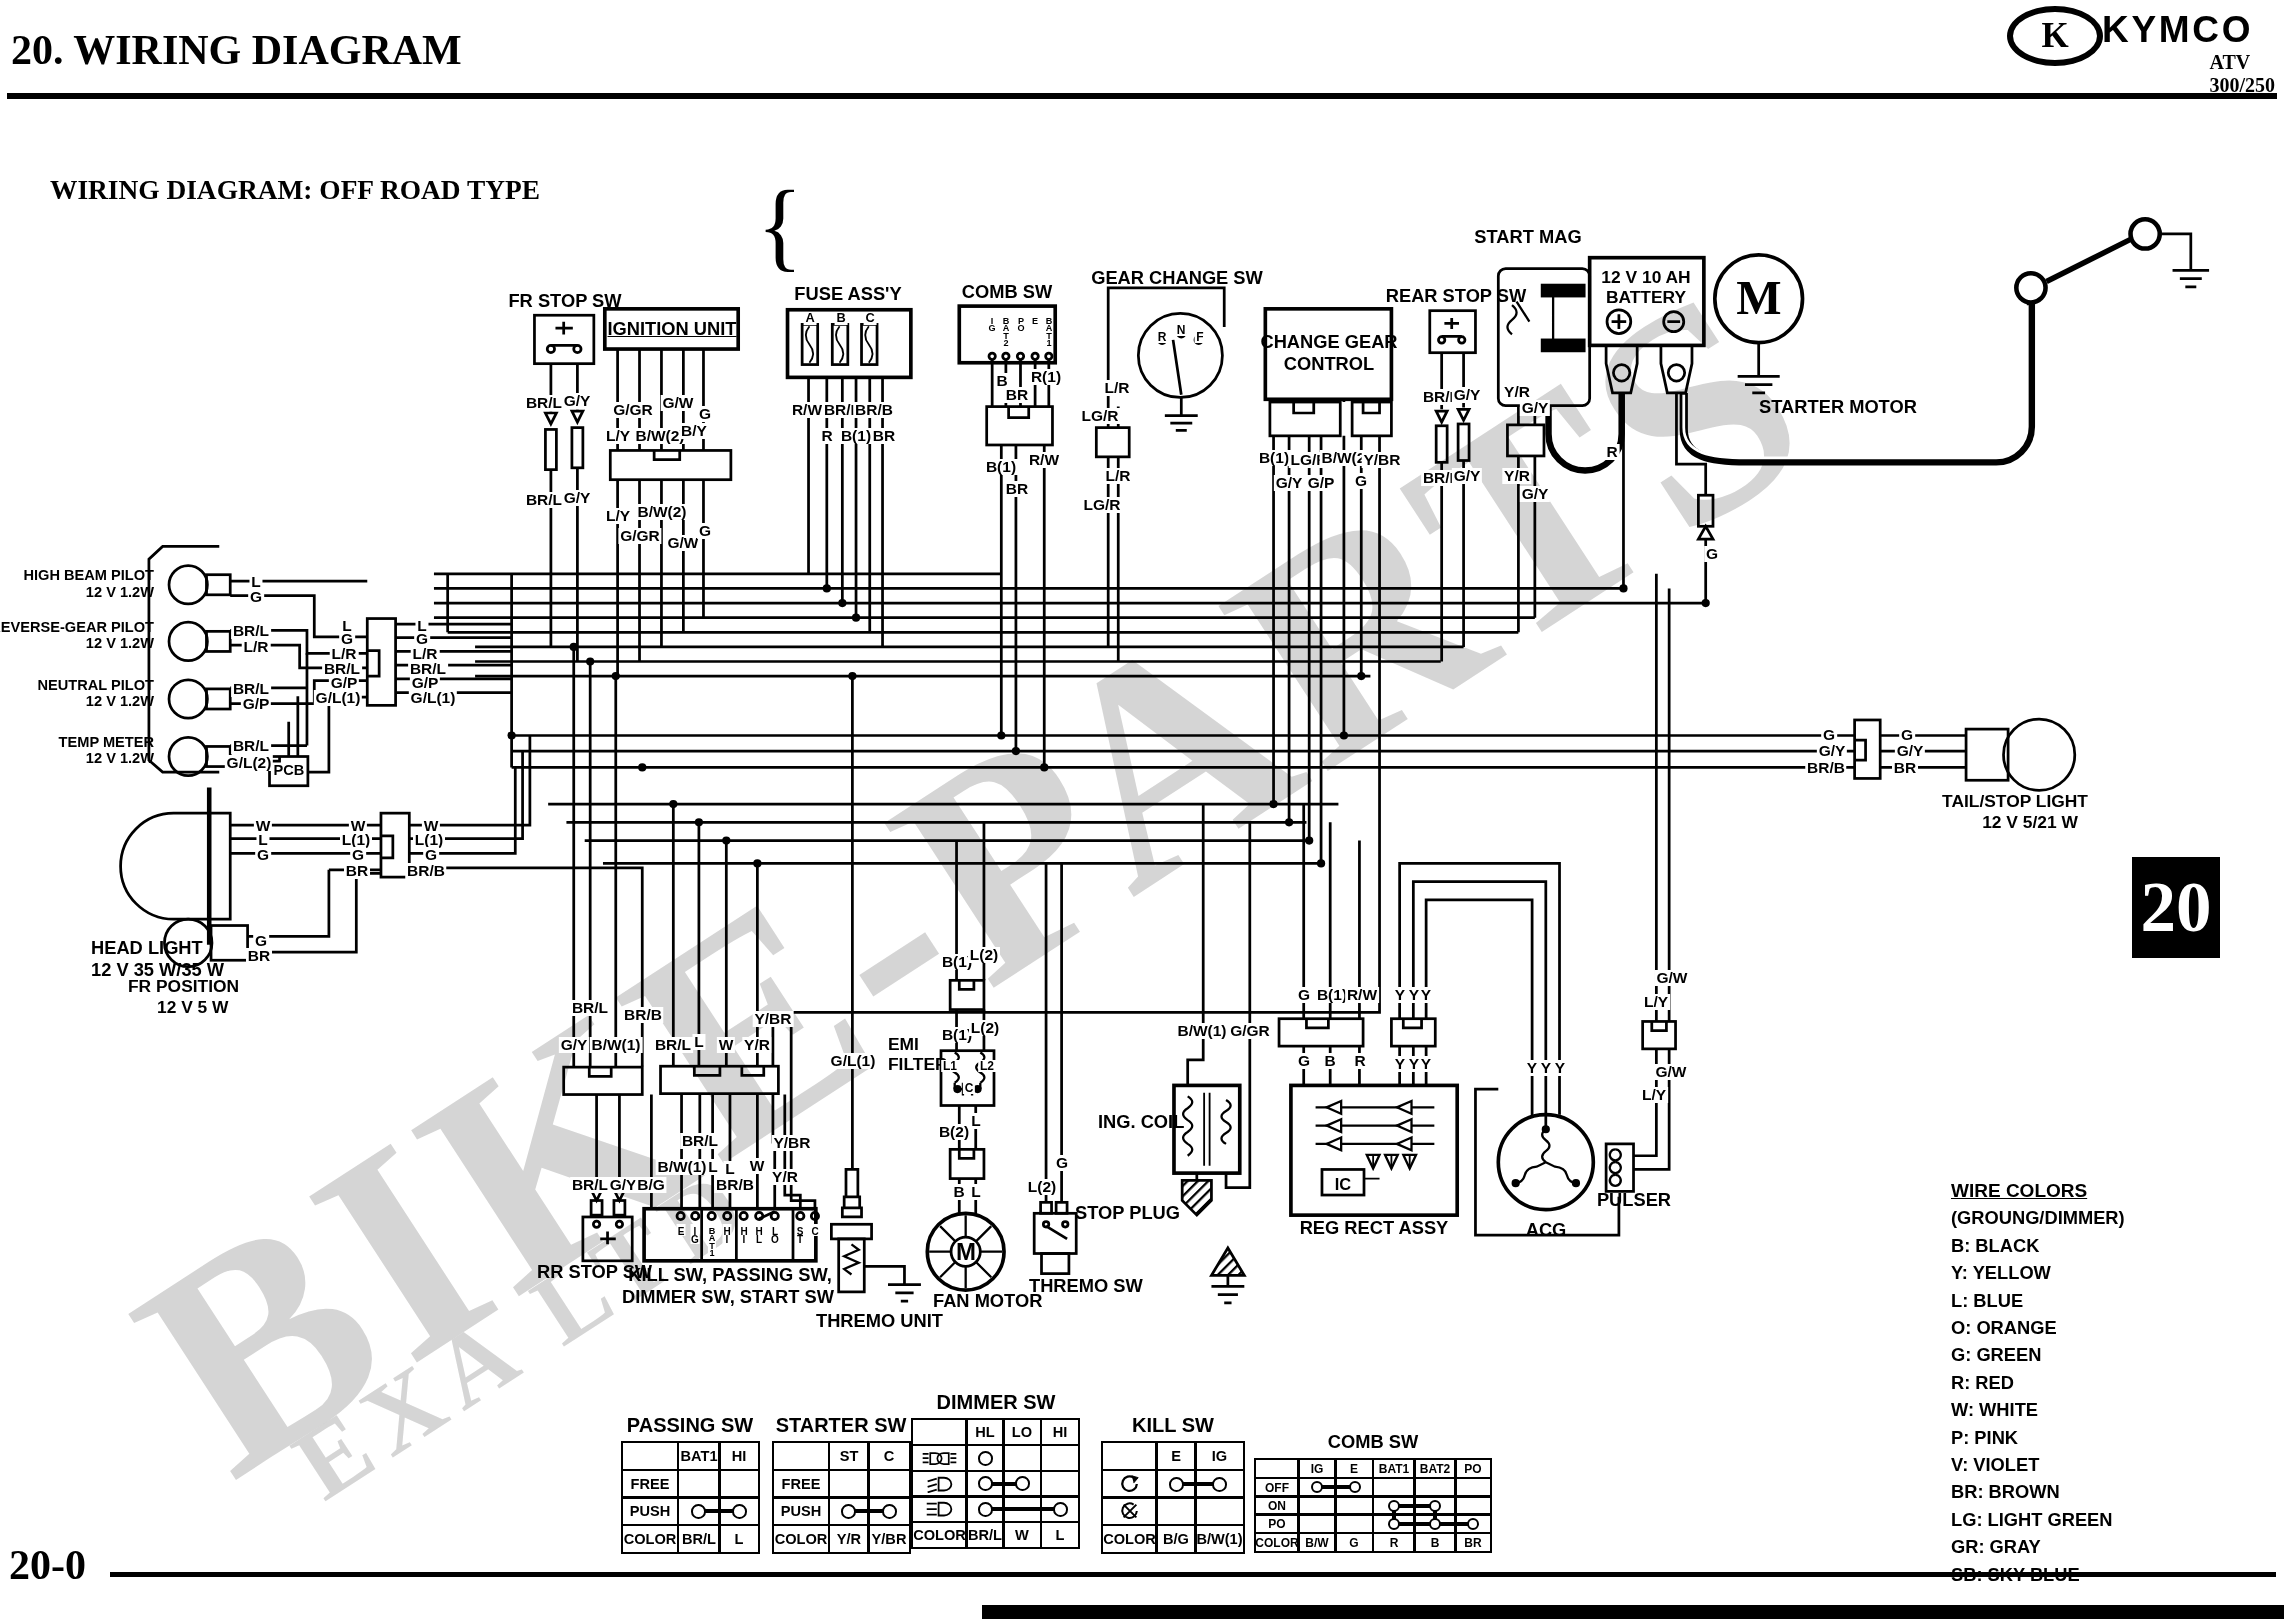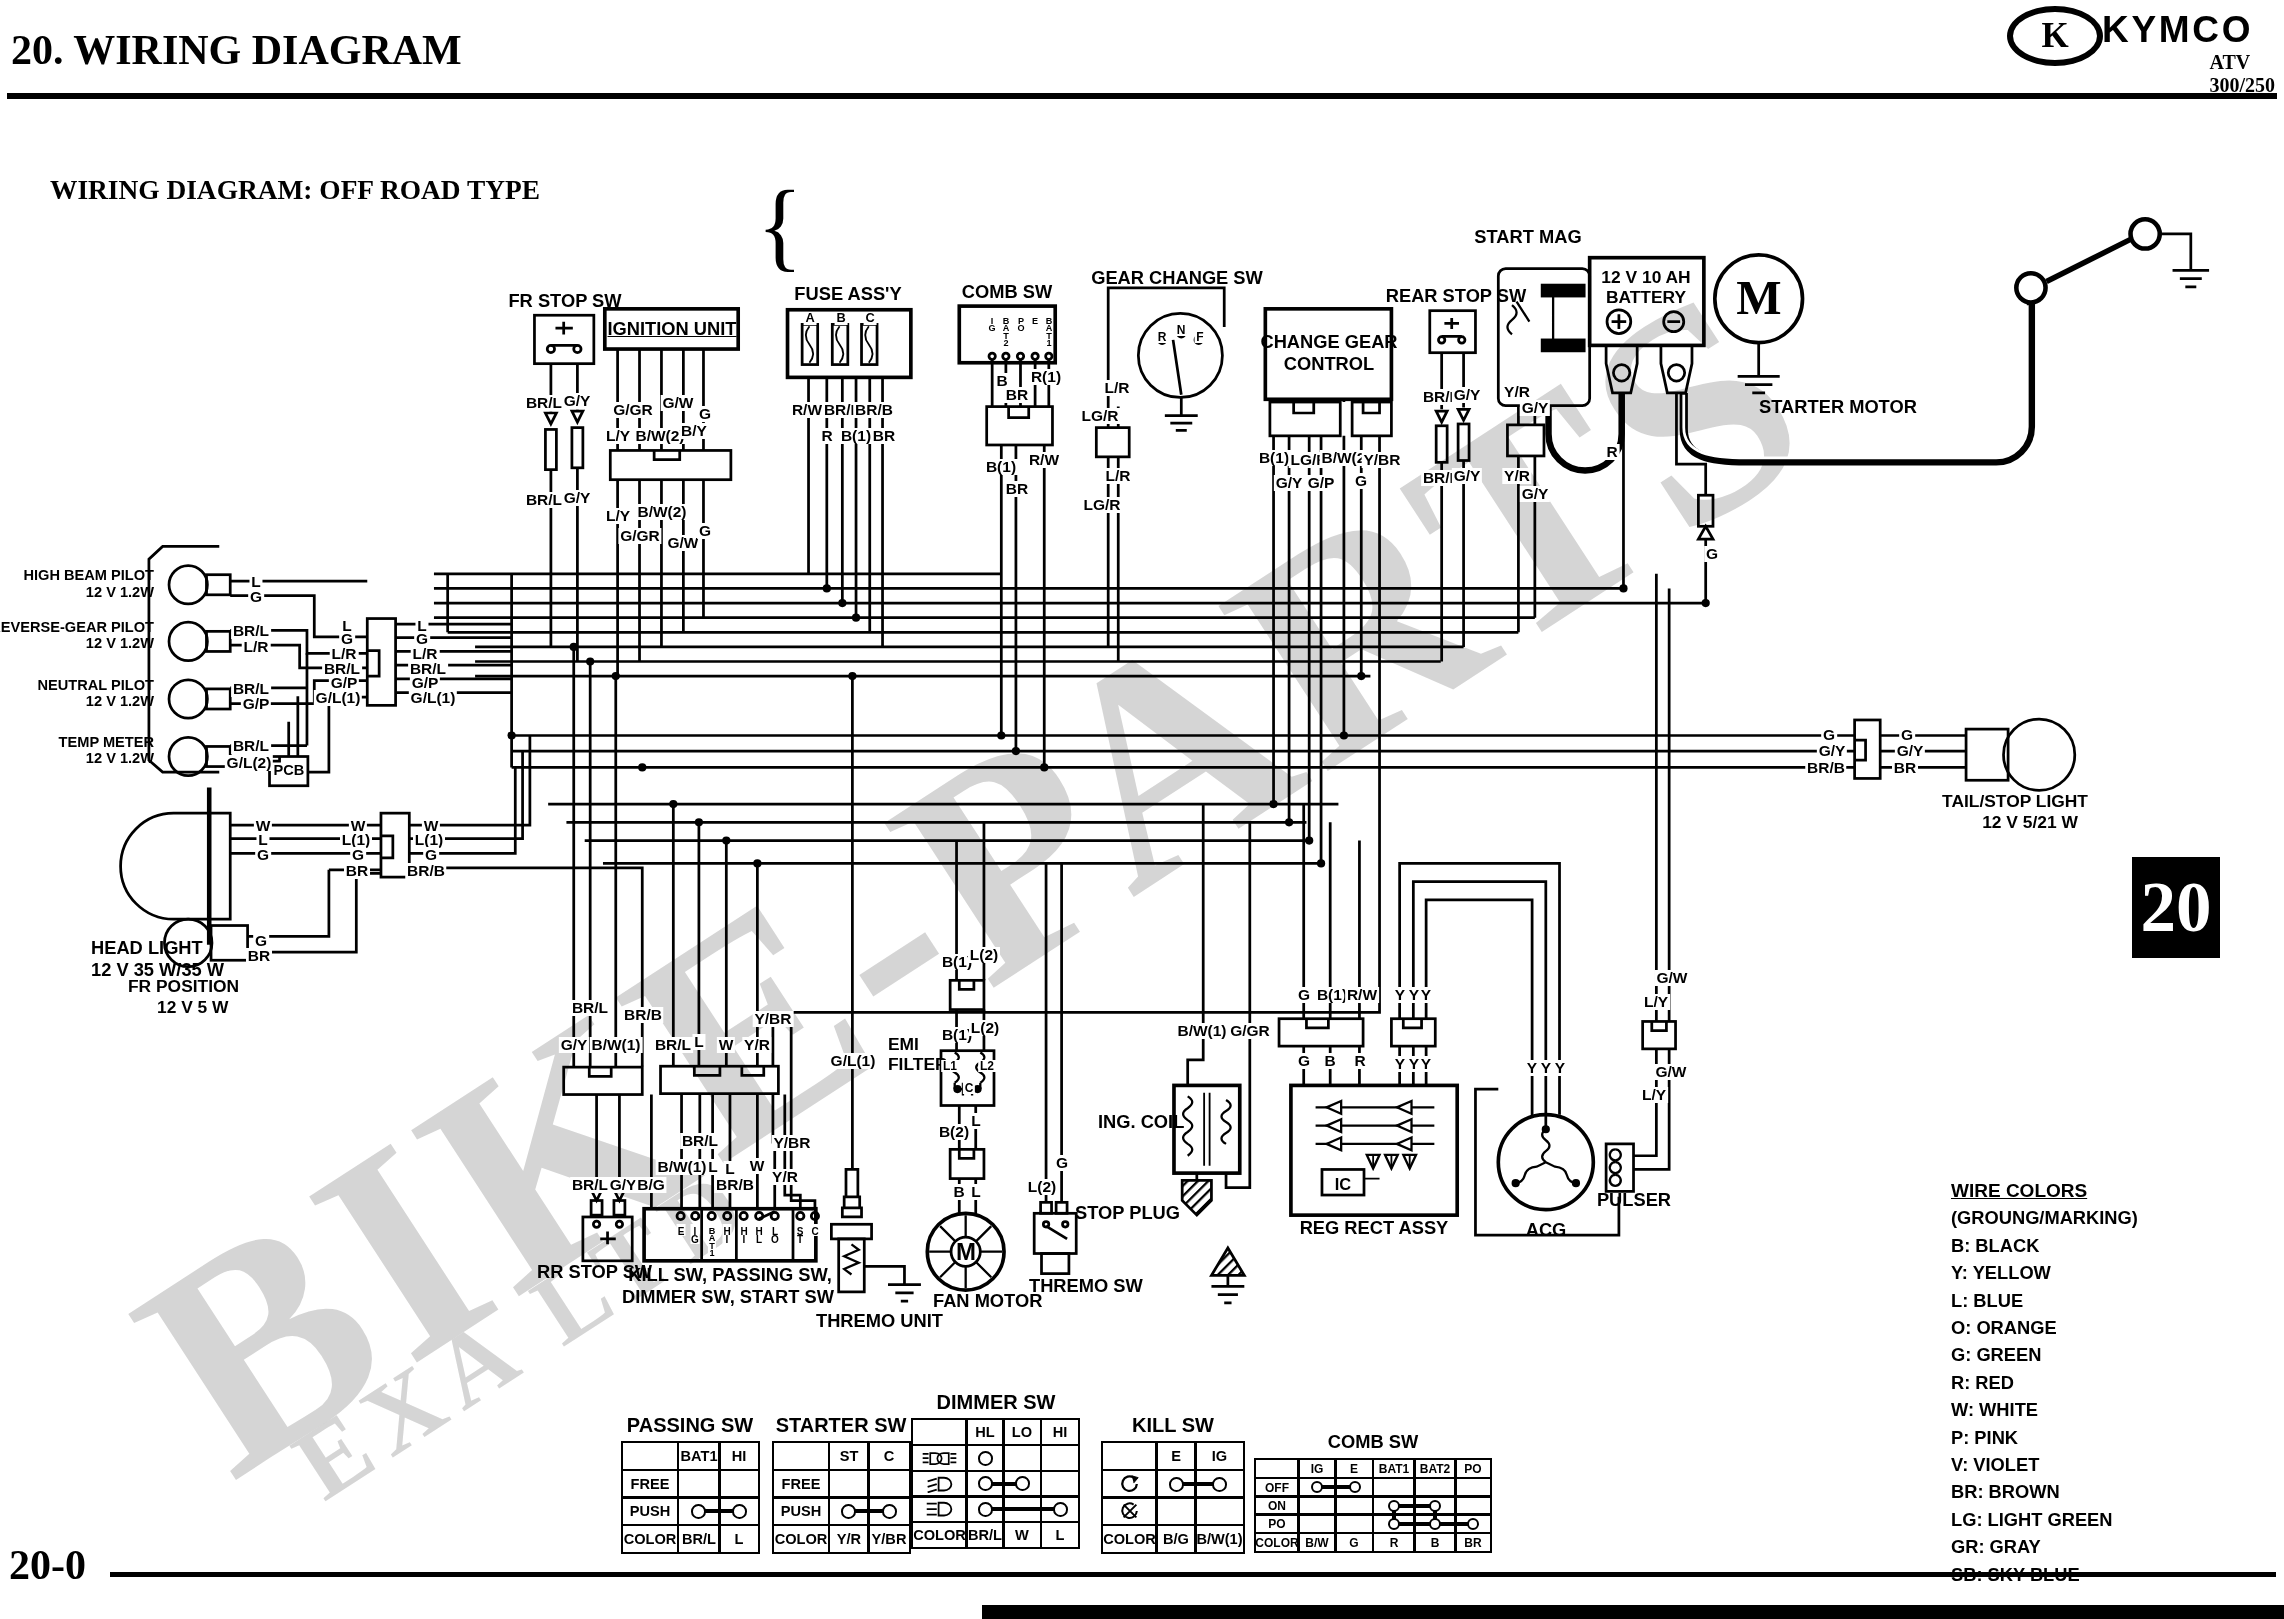--- a/index.html
+++ b/index.html
@@ -387,21 +387,21 @@
   <div class="rule" style="left:7.3px;top:93px;width:2270px;height:6.4px;"></div>
   <div id="logo">
       <span>K</span>
     </div>
   <div id="brand">KYMCO</div>
   <div id="model">ATV 300/250</div>
   <div id="subtitle">WIRING DIAGRAM: OFF ROAD TYPE</div>
   <div id="fuse-brace">{</div>
   <div id="legend">
       <div class="lt">WIRE COLORS</div>
-      <div>(GROUNG/MARKING)</div>
+      <div>(GROUNG/DIMMER)</div>
       <div>B: BLACK</div>
       <div>Y: YELLOW</div>
       <div>L: BLUE</div>
       <div>O: ORANGE</div>
       <div>G: GREEN</div>
       <div>R: RED</div>
       <div>W: WHITE</div>
       <div>P: PINK</div>
       <div>V: VIOLET</div>
       <div>BR: BROWN</div>

